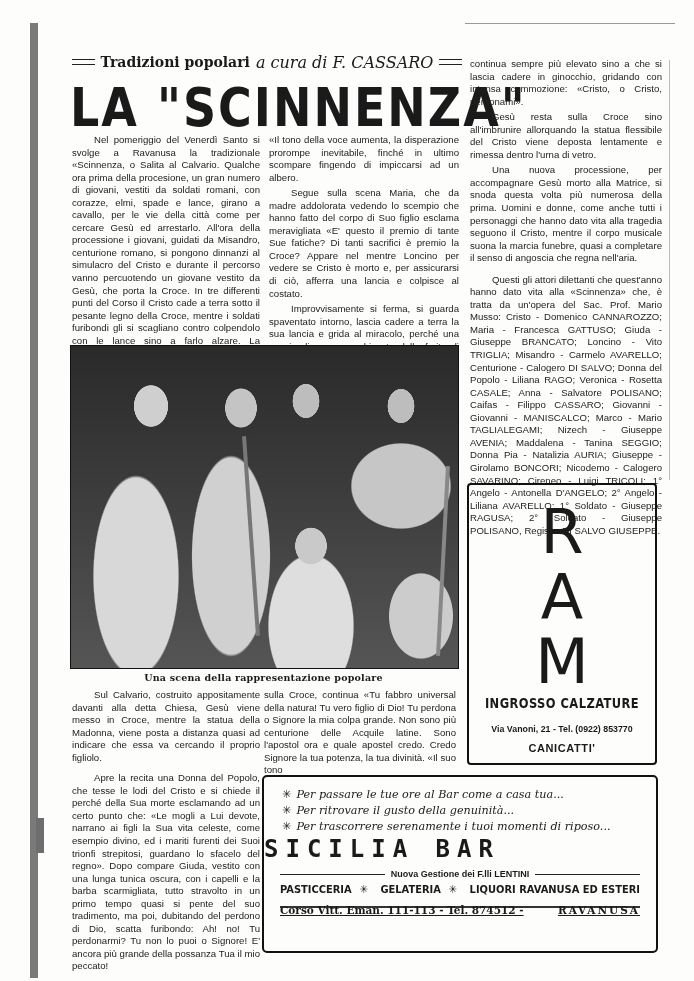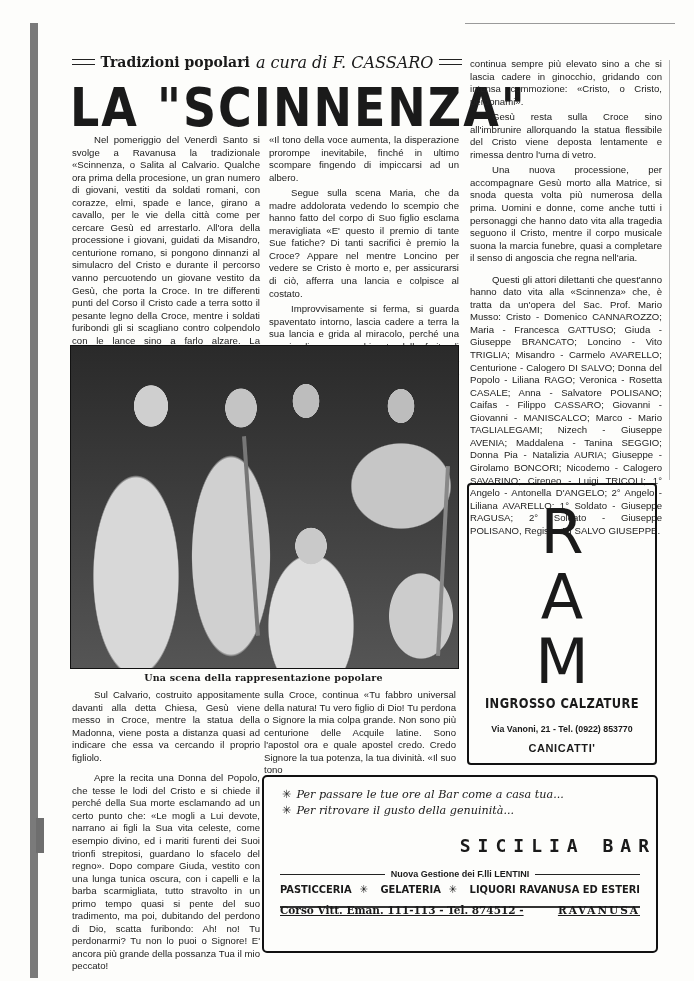--- a/index.html
+++ b/index.html
@@ -99,22 +99,22 @@
   .ad-bar {
     position: absolute; left: 262px; top: 775px; width: 396px; height: 178px;
     border: 2px solid #111; border-radius: 5px; box-sizing: border-box;
   }
   .ad-bar .slogans { position: absolute; left: 18px; top: 10px; width: 370px; }
   .ad-bar .slogan {
     font-family: "DejaVu Serif", serif; font-style: italic; font-size: 11.2px; line-height: 16px; white-space: nowrap;
   }
   .ad-bar .star { font-style: normal; margin-right: 5px; }
   .ad-bar .name {
-    position: absolute; left: 0; width: 100%; top: 58px; text-align: right;
-    font-family: "DejaVu Sans Mono", monospace; font-weight: bold; font-size: 18px; letter-spacing: 7px;
+    position: absolute; left: 0; width: 100%; top: 58px; text-align: left;
+    font-family: "DejaVu Sans Mono", monospace; font-weight: bold; font-size: 24px; letter-spacing: 7px;
   }
   .ad-bar .mgmt {
     position: absolute; left: 16px; right: 16px; top: 92px; display: flex; align-items: center; gap: 6px;
   }
   .ad-bar .mgmt .line { flex: 1; height: 1px; background: #222; }
   .ad-bar .mgmt span { font-weight: bold; font-size: 9px; white-space: nowrap; }
   .ad-bar .products {
     position: absolute; left: 16px; right: 16px; top: 106px; display: flex; justify-content: space-between;
     font-family: "DejaVu Sans Condensed", "DejaVu Sans", sans-serif; font-weight: bold; font-size: 11px;
     border-bottom: 2px solid #333; padding-bottom: 10px; white-space: nowrap;
@@ -179,20 +179,21 @@
   <div class="letter l3">M</div>
   <div class="sub">INGROSSO CALZATURE</div>
   <div class="addr">Via Vanoni, 21 - Tel. (0922) 853770</div>
   <div class="city">CANICATTI'</div>
 </div>
 
 <div class="ad-bar">
   <div class="slogans">
     <div class="slogan"><span class="star">✳</span><span>Per passare le tue ore al Bar come a casa tua...</span></div>
     <div class="slogan"><span class="star">✳</span><span>Per ritrovare il gusto della genuinità...</span></div>
+    <div class="slogan"><span class="star">✳</span><span>Per trascorrere serenamente i tuoi momenti di riposo...</span></div>
   </div>
   <div class="name">SICILIA BAR</div>
   <div class="mgmt">
     <div class="line"></div>
     <span>Nuova Gestione dei F.lli LENTINI</span>
     <div class="line"></div>
   </div>
   <div class="products">
     <span>PASTICCERIA</span>
     <span class="star">✳</span>

